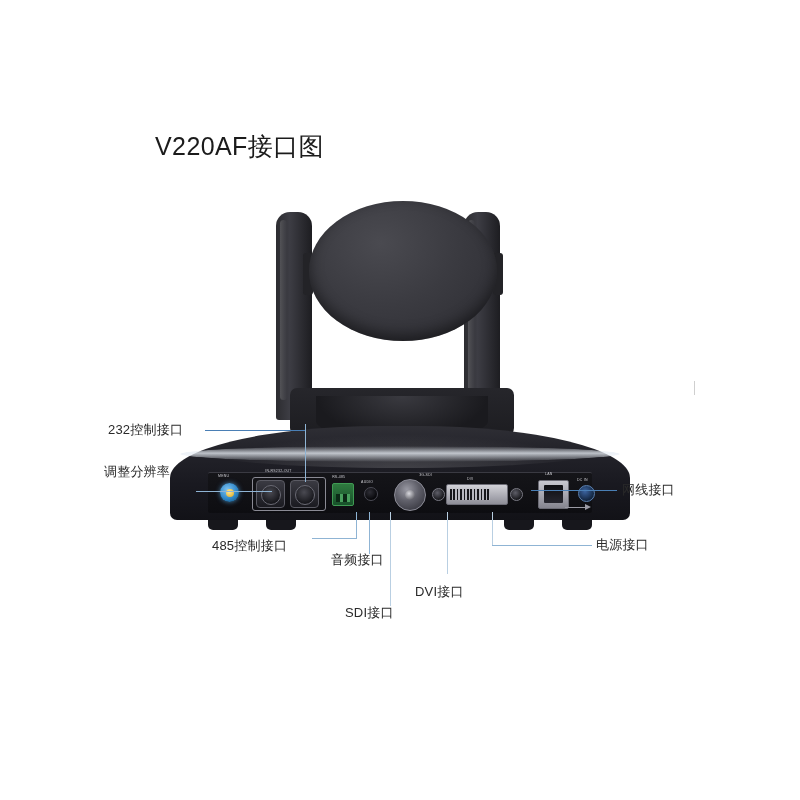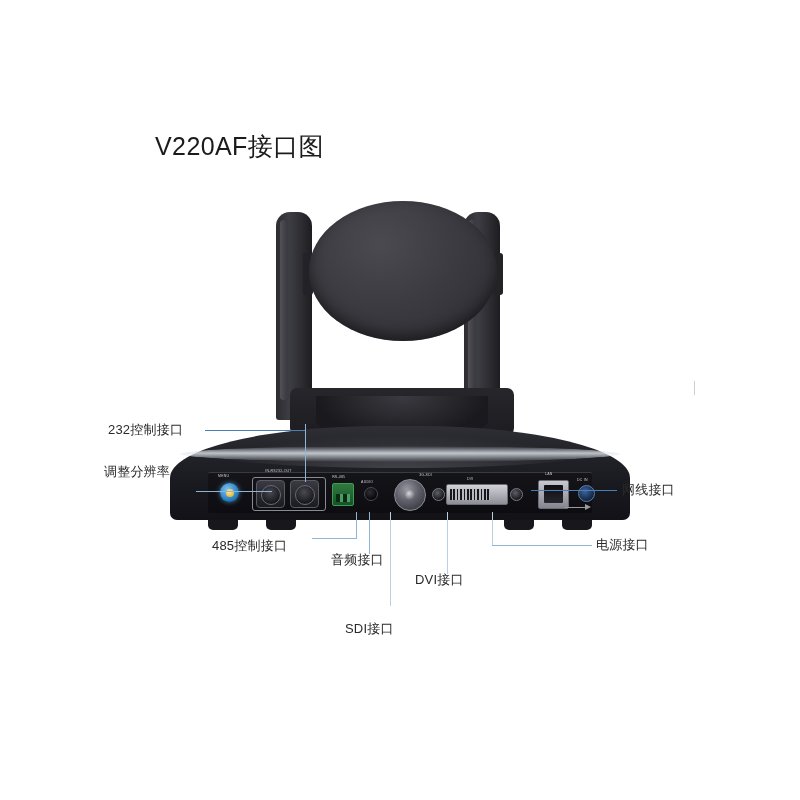--- a/index.html
+++ b/index.html
@@ -455,23 +455,23 @@
   <div class="leader h" style="left:492px; top:545px; width:100px;"></div>
 
   <div class="label" style="left:108px; top:421px;">232控制接口</div>
 
   <div class="label" style="left:104px; top:463px;">调整分辨率</div>
 
   <div class="label" style="left:212px; top:537px;">485控制接口</div>
 
   <div class="label" style="left:331px; top:551px;">音频接口</div>
 
-  <div class="label" style="left:345px; top:604px;margin-top:16px;">SDI接口</div>
-
-  <div class="label" style="left:415px; top:571px;">DVI接口</div>
+  <div class="label" style="left:345px; top:604px;">SDI接口</div>
+
+  <div class="label" style="left:415px; top:583px;">DVI接口</div>
 
   <div class="label" style="left:622px; top:481px;">网线接口</div>
 
   <div class="label" style="left:596px; top:536px;">电源接口</div>
 
   <div id="artifact"></div>
 
 </div>
 
 </body></html>

